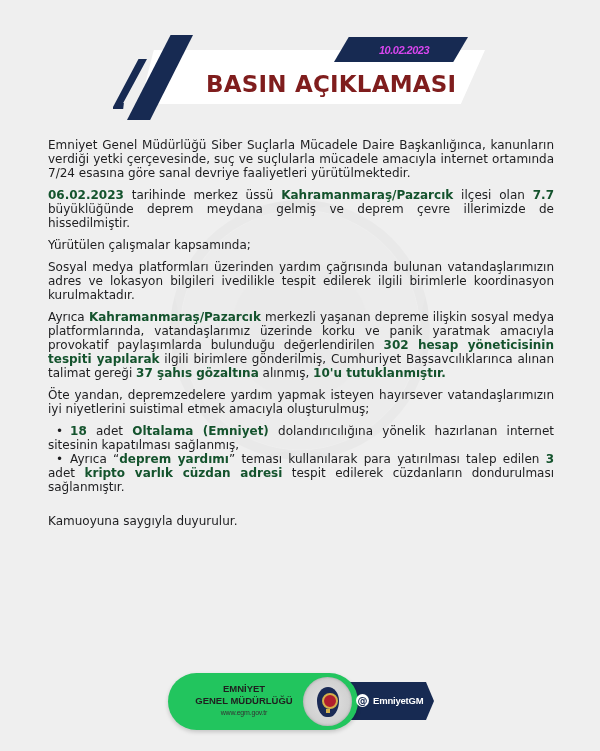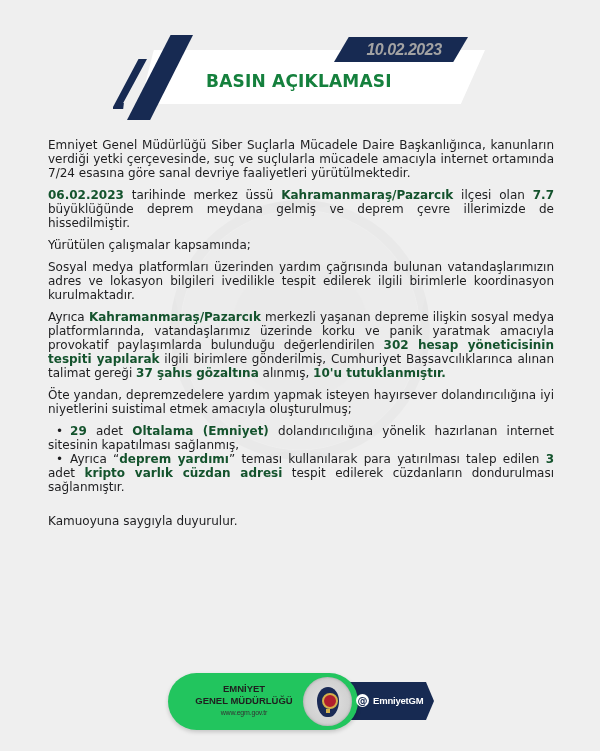--- a/index.html
+++ b/index.html
@@ -36,27 +36,27 @@
     background: #172a52;
     clip-path: polygon(75% 0, 100% 0, 30% 88%, 32% 88%, 30% 100%, 0 100%, 0 96%);
   }
   .date-tag {
     position: absolute; left: 334px; top: 37px; width: 134px; height: 25px;
     background: #172a52;
     clip-path: polygon(11% 0, 100% 0, 89% 100%, 0 100%);
     display: flex; align-items: center; justify-content: center;
   }
   .date-tag span {
-    color: #a3a3a3; font-family: "Liberation Sans", sans-serif; font-style: italic;
-    font-weight: bold; font-size: 16px; letter-spacing: -0.5px; padding-left: 6px;
+    color: #d946ef; font-family: "Liberation Sans", sans-serif; font-style: italic;
+    font-weight: bold; font-size: 11px; letter-spacing: -0.5px; padding-left: 6px;
   }
   .hdr-title {
     position: absolute; left: 206px; top: 71px;
-    font-family: "DejaVu Sans", sans-serif; font-weight: bold; font-size: 17px;
-    color: #15803d; letter-spacing: 0.2px;
+    font-family: "DejaVu Sans", sans-serif; font-weight: bold; font-size: 23px;
+    color: #7f1d1d; letter-spacing: 0.2px;
   }
   
   .content {
     position: absolute; left: 48px; top: 138px; width: 506px;
     font-size: 12px; line-height: 14px; text-align: justify;
     z-index: 1;
   }
   .content p { margin-bottom: 8px; }
   .content b { font-weight: bold; color: #14532d; }
   .content .li { margin-bottom: 0; text-indent: 8px; }
@@ -129,23 +129,23 @@
   <p>Emniyet Genel Müdürlüğü Siber Suçlarla Mücadele Daire Başkanlığınca, kanunların verdiği yetki çerçevesinde, suç ve suçlularla mücadele amacıyla internet ortamında 7/24 esasına göre sanal devriye faaliyetleri yürütülmektedir.</p>
 
   <p><b>06.02.2023</b><span> tarihinde merkez üssü </span><b>Kahramanmaraş/Pazarcık</b><span> ilçesi olan </span><b>7.7</b><span> büyüklüğünde deprem meydana gelmiş ve deprem çevre illerimizde de hissedilmiştir.</span></p>
 
   <p>Yürütülen çalışmalar kapsamında;</p>
 
   <p>Sosyal medya platformları üzerinden yardım çağrısında bulunan vatandaşlarımızın adres ve lokasyon bilgileri ivedilikle tespit edilerek ilgili birimlerle koordinasyon kurulmaktadır.</p>
 
   <p><span>Ayrıca </span><b>Kahramanmaraş/Pazarcık</b><span> merkezli yaşanan depreme ilişkin sosyal medya platformlarında, vatandaşlarımız üzerinde korku ve panik yaratmak amacıyla provokatif paylaşımlarda bulunduğu değerlendirilen </span><b>302 hesap yöneticisinin tespiti yapılarak</b><span> ilgili birimlere gönderilmiş, Cumhuriyet Başsavcılıklarınca alınan talimat gereği </span><b>37 şahıs gözaltına</b><span> alınmış, </span><b>10'u tutuklanmıştır.</b></p>
 
-  <p>Öte yandan, depremzedelere yardım yapmak isteyen hayırsever dolandırıcılığına iyi niyetlerini suistimal etmek amacıyla oluşturulmuş;</p>
+  <p>Öte yandan, depremzedelere yardım yapmak isteyen hayırsever vatandaşlarımızın iyi niyetlerini suistimal etmek amacıyla oluşturulmuş;</p>
 
-  <p class="li"><span class="bullet">•</span><b>29</b><span> adet </span><b>Oltalama (Emniyet)</b><span> dolandırıcılığına yönelik hazırlanan internet sitesinin kapatılması sağlanmış,</span></p>
+  <p class="li"><span class="bullet">•</span><b>18</b><span> adet </span><b>Oltalama (Emniyet)</b><span> dolandırıcılığına yönelik hazırlanan internet sitesinin kapatılması sağlanmış,</span></p>
 
 
   <p class="li li-last"><span class="bullet">•</span><span>Ayrıca “</span><b>deprem yardımı</b><span>” teması kullanılarak para yatırılması talep edilen </span><b>3</b><span> adet </span><b>kripto varlık cüzdan adresi</b><span> tespit edilerek cüzdanların dondurulması sağlanmıştır.</span></p>
 
   <p>Kamuoyuna saygıyla duyurulur.</p>
 </div>
 
 <div class="footer">
   <div class="social"></div>
   <div class="pill">

